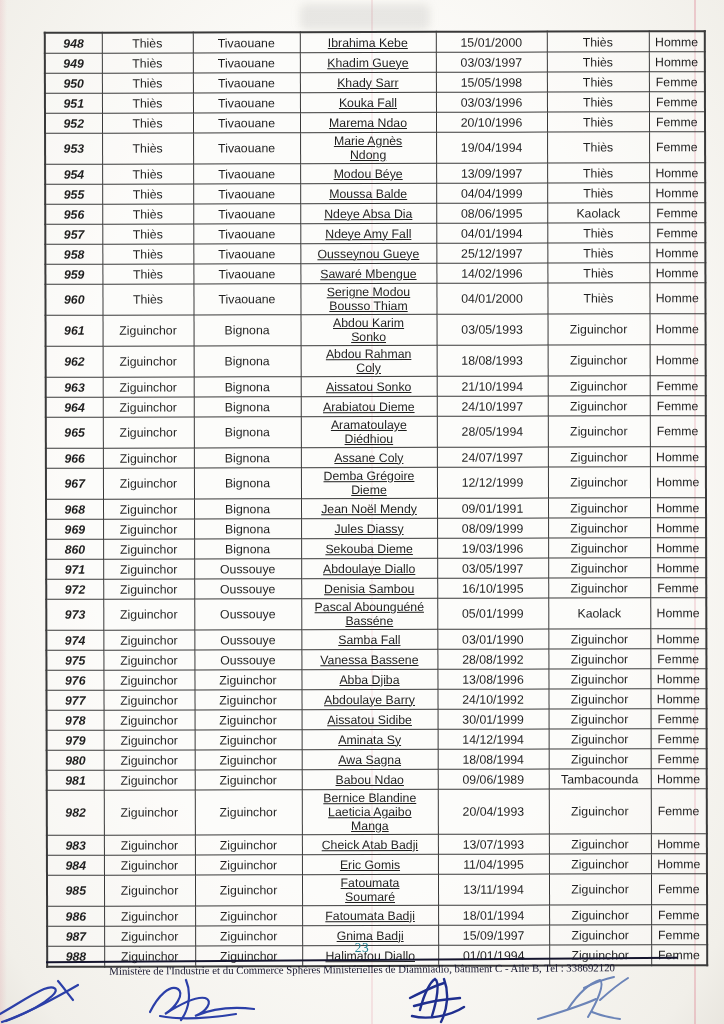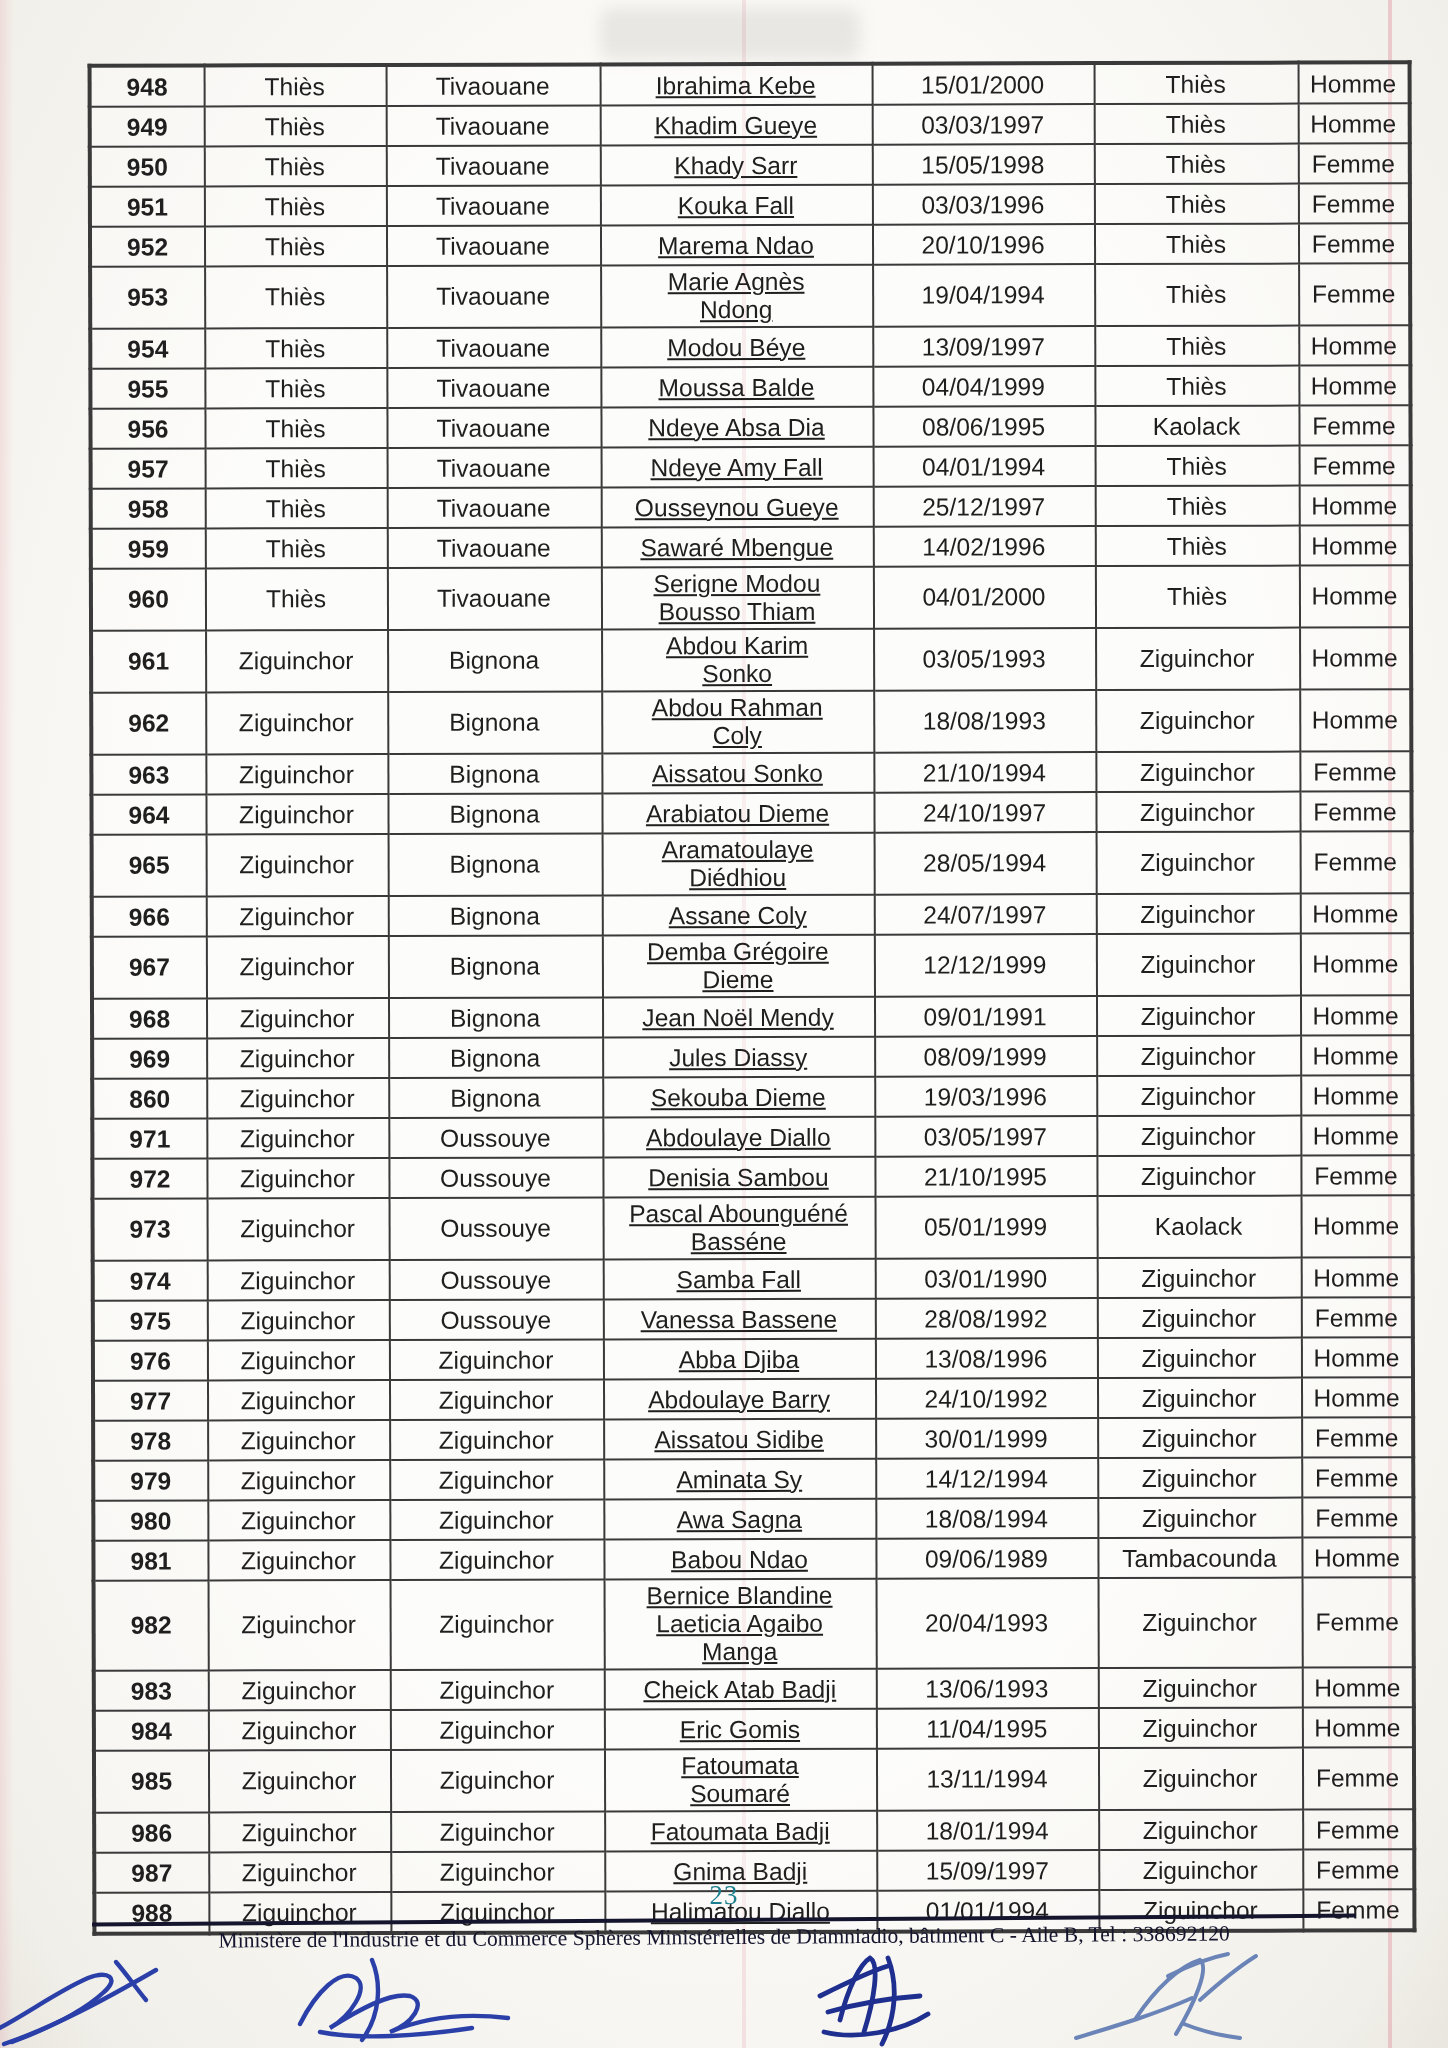--- a/index.html
+++ b/index.html
@@ -27,21 +27,21 @@
     transform:rotate(-0.15deg);
     background:rgba(255,255,255,.35);
   }
   table.records, table.records td{border:1.6px solid #3a3a3a;}
   table.records{border-width:2px;}
   td{
     height:17px;padding:1px 2px;line-height:14px;font-size:12.3px;
     text-align:center;vertical-align:middle;color:#1f1f1f;
     overflow:hidden;
   }
-  td.col-num{font-weight:700;}
+  td.col-num{font-weight:700;font-style:italic;}
   td.col-name{white-space:pre-line;text-decoration:underline;}
 
   
   .footer{position:absolute;left:0;top:940px;width:724px;transform:rotate(-0.4deg);}
   .page-num{
     width:724px;text-align:center;font-family:"Liberation Serif", serif;
     font-size:13.5px;letter-spacing:.5px;color:var(--page-num-color,#1b7f8f);
   }
   .footer-rule{margin:3px auto 0 auto;width:632px;border-top:2px solid var(--footer-color,#15152e);}
   .ministry{
@@ -293,21 +293,21 @@
           <td class="col-name">Abdoulaye Diallo</td>
           <td class="col-dob">03/05/1997</td>
           <td class="col-place">Ziguinchor</td>
           <td class="col-gender">Homme</td>
         </tr>
         <tr>
           <td class="col-num">972</td>
           <td class="col-region">Ziguinchor</td>
           <td class="col-dept">Oussouye</td>
           <td class="col-name">Denisia Sambou</td>
-          <td class="col-dob">21/10/1995</td>
+          <td class="col-dob">16/10/1995</td>
           <td class="col-place">Ziguinchor</td>
           <td class="col-gender">Femme</td>
         </tr>
         <tr>
           <td class="col-num">973</td>
           <td class="col-region">Ziguinchor</td>
           <td class="col-dept">Oussouye</td>
           <td class="col-name">Pascal Abounguéné
 Basséne</td>
           <td class="col-dob">05/01/1999</td>
@@ -395,21 +395,21 @@
 Manga</td>
           <td class="col-dob">20/04/1993</td>
           <td class="col-place">Ziguinchor</td>
           <td class="col-gender">Femme</td>
         </tr>
         <tr>
           <td class="col-num">983</td>
           <td class="col-region">Ziguinchor</td>
           <td class="col-dept">Ziguinchor</td>
           <td class="col-name">Cheick Atab Badji</td>
-          <td class="col-dob">13/06/1993</td>
+          <td class="col-dob">13/07/1993</td>
           <td class="col-place">Ziguinchor</td>
           <td class="col-gender">Homme</td>
         </tr>
         <tr>
           <td class="col-num">984</td>
           <td class="col-region">Ziguinchor</td>
           <td class="col-dept">Ziguinchor</td>
           <td class="col-name">Eric Gomis</td>
           <td class="col-dob">11/04/1995</td>
           <td class="col-place">Ziguinchor</td>

